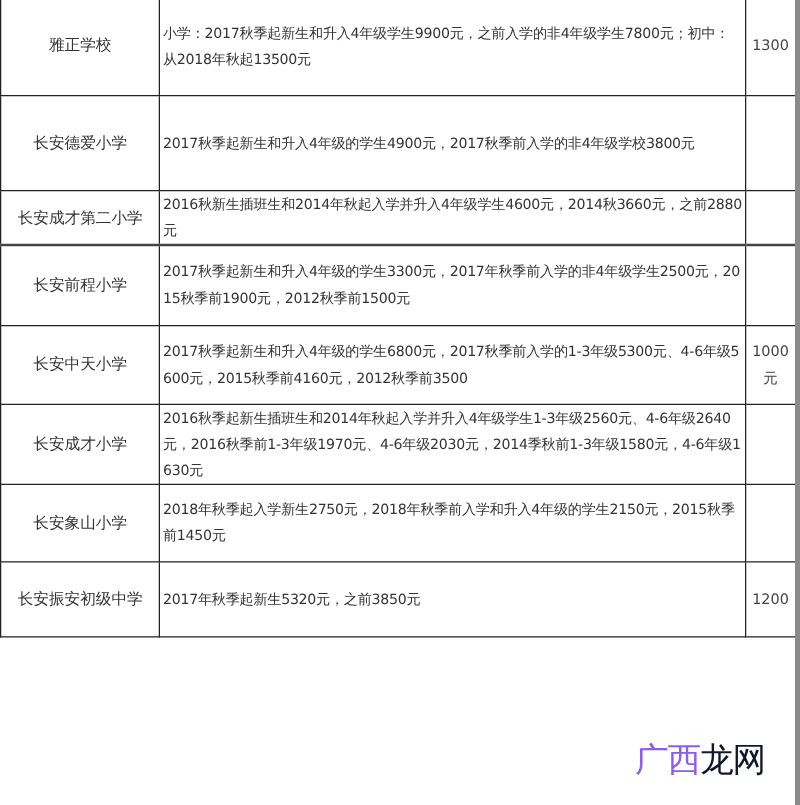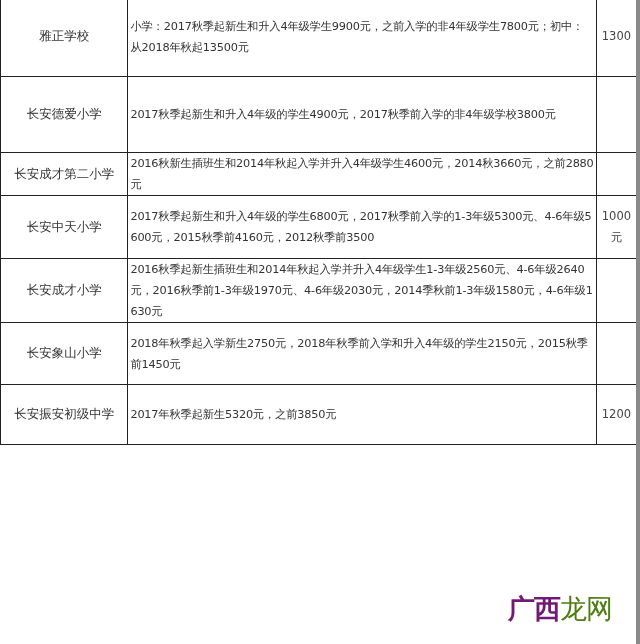--- a/index.html
+++ b/index.html
@@ -68,22 +68,22 @@
     }
     .watermark {
       position: absolute;
       left: 508px;
       top: 592px;
       font-size: 27px;
       line-height: 34px;
       letter-spacing: -1px;
       font-family: "DejaVu Sans", "Liberation Sans", sans-serif;
     }
-    .wm-a { color: #701a75; font-weight: bold; }
-    .wm-b { color: #4d7c0f; }
+    .wm-a { color: #8b5cf6; }
+    .wm-b { color: #0f172a; }
   </style>
 </head>
 <body>
 
 <table class="fee-table">
   <colgroup>
     <col class="col-name">
     <col class="col-desc">
     <col class="col-extra">
   </colgroup>
@@ -94,20 +94,25 @@
       <td class="cell-extra">1300</td>
     </tr>
     <tr style="height:76px">
       <td class="cell-name">长安德爱小学</td>
       <td class="cell-desc">2017秋季起新生和升入4年级的学生4900元，2017秋季前入学的非4年级学校3800元</td>
       <td class="cell-extra"></td>
     </tr>
     <tr style="height:43px">
       <td class="cell-name">长安成才第二小学</td>
       <td class="cell-desc">2016秋新生插班生和2014年秋起入学并升入4年级学生4600元，2014秋3660元，之前2880元</td>
+      <td class="cell-extra"></td>
+    </tr>
+    <tr class="row-thick" style="height:64px">
+      <td class="cell-name">长安前程小学</td>
+      <td class="cell-desc">2017秋季起新生和升入4年级的学生3300元，2017年秋季前入学的非4年级学生2500元，2015秋季前1900元，2012秋季前1500元</td>
       <td class="cell-extra"></td>
     </tr>
     <tr style="height:63px">
       <td class="cell-name">长安中天小学</td>
       <td class="cell-desc">2017秋季起新生和升入4年级的学生6800元，2017秋季前入学的1-3年级5300元、4-6年级5600元，2015秋季前4160元，2012秋季前3500</td>
       <td class="cell-extra">1000
 元</td>
     </tr>
     <tr style="height:62px">
       <td class="cell-name">长安成才小学</td>

